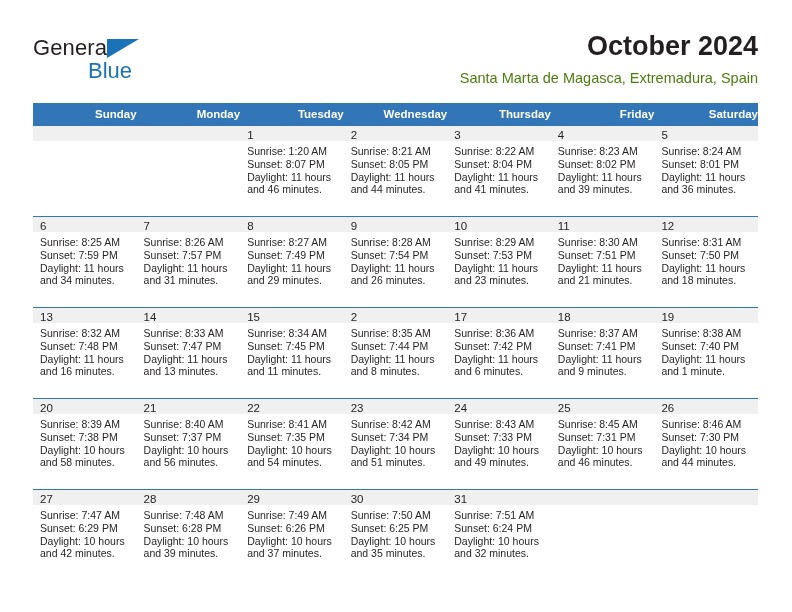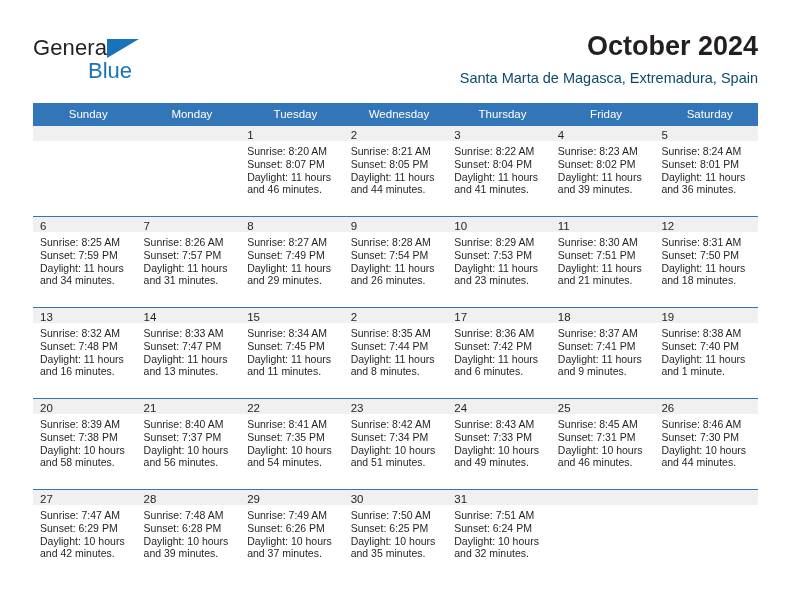--- a/index.html
+++ b/index.html
@@ -72,42 +72,42 @@
   .cal-title {
     font-size: 27px;
     color: #231f20;
     line-height: 32px;
     white-space: nowrap;
     font-weight: bold;
   }
   .cal-subtitle {
     margin-top: 7px;
     font-size: 14.5px;
-    color: #0c4a6e;
+    color: #4d7c0f;
     line-height: 18px;
     white-space: nowrap;
   }
 
   
   .calendar {
     position: absolute;
     left: 33px;
     top: 103px;
     width: 725px;
     border-collapse: collapse;
     table-layout: fixed;
   }
   .calendar col { width: 103.57px; }
 
   thead th {
     background: #3276b8;
     color: #ffffff;
     font-size: 11.5px;
-    font-weight: normal;
-    text-align: center;
+    font-weight: bold;
+    text-align: right;
     padding: 5px 0 5px 7px;
     height: 12px;
     line-height: 13px;
     border: none;
   }
 
   tbody tr.week-row td {
     vertical-align: top;
     padding: 0;
     border-top: 1.5px solid #3276b8;
@@ -192,21 +192,21 @@
           </td>
           <td>
             <div class="cell empty">
               <div class="date-band"></div>
             </div>
           </td>
           <td>
             <div class="cell">
               <div class="date-band">1</div>
               <div class="cell-body">
-                <div>Sunrise: 8:20 AM</div>
+                <div>Sunrise: 1:20 AM</div>
                 <div>Sunset: 8:07 PM</div>
                 <div>Daylight: 11 hours</div>
                 <div>and 46 minutes.</div>
               </div>
             </div>
           </td>
           <td>
             <div class="cell">
               <div class="date-band">2</div>
               <div class="cell-body">

